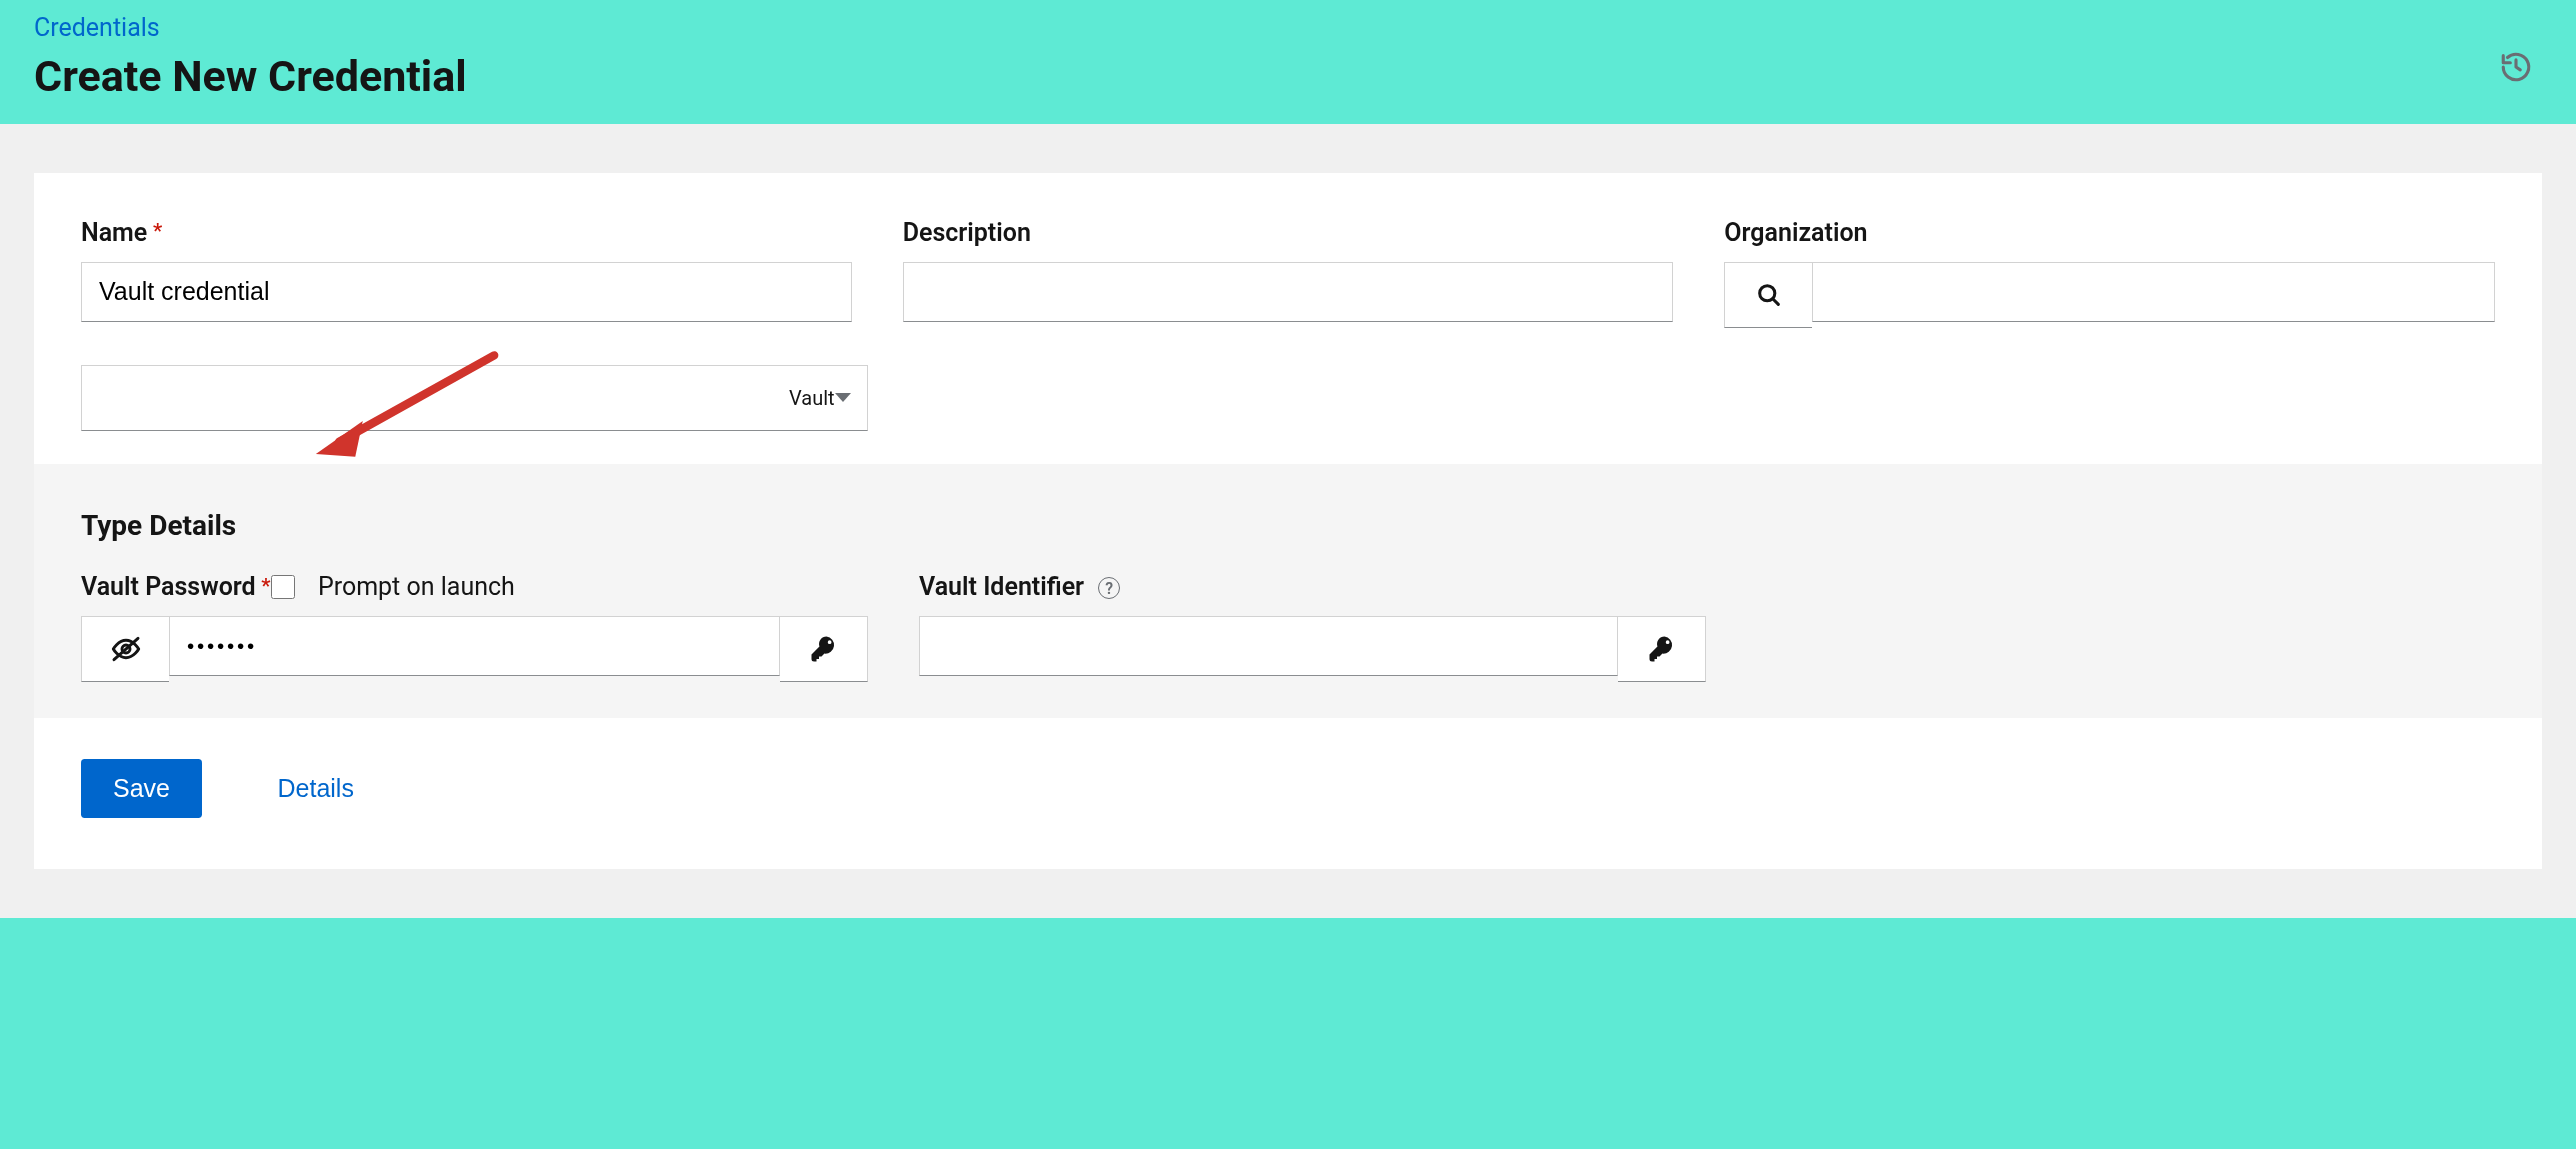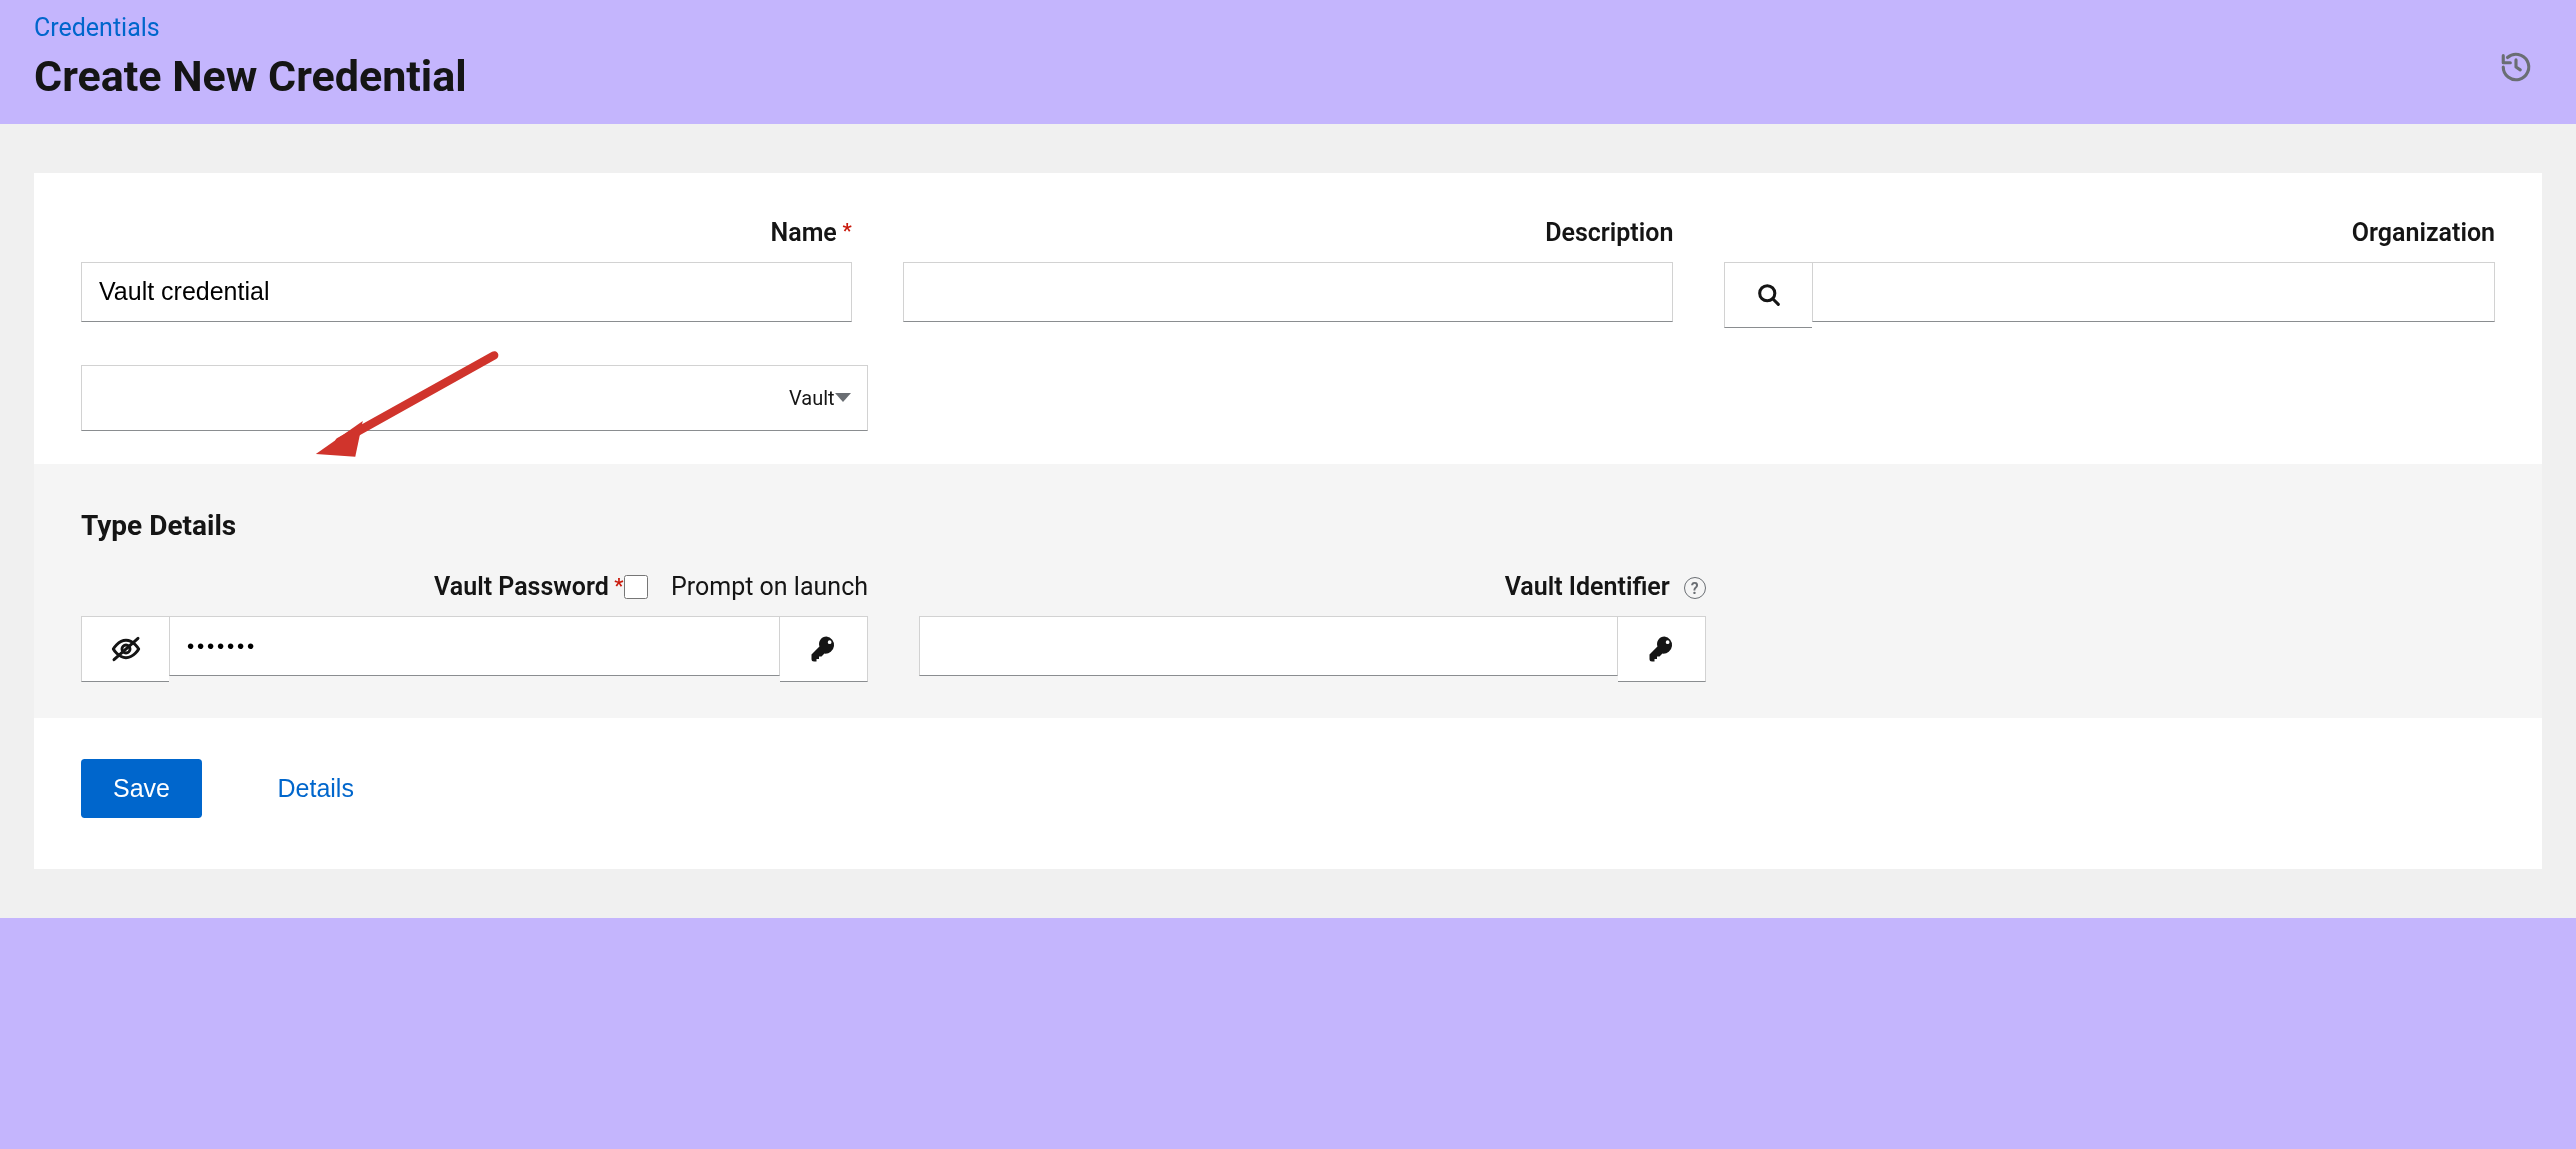--- a/index.html
+++ b/index.html
@@ -7,21 +7,21 @@
   body {
     font-family: -apple-system, BlinkMacSystemFont, "Segoe UI", Roboto, "Helvetica Neue", Arial, sans-serif;
     background: #fff;
     color: #151515;
     font-size: 15px;
   }
   .page {
     width: 2576px;
     height: 1149px;
     position: relative;
-    background: #c4b5fd;
+    background: #5eead4;
   }
   .header {
     padding: 13px 34px 22.5px 34px;
     display: flex;
     justify-content: space-between;
     align-items: flex-start;
   }
   .header-left { display: flex; flex-direction: column; }
   .breadcrumb {
     color: #06c;
@@ -57,21 +57,21 @@
     margin-bottom: 37px;
   }
   .field {
     display: flex;
     flex-direction: column;
     position: relative;
   }
   .field-third { width: 787px; }
   .label-row {
     display: flex;
-    justify-content: flex-end;
+    justify-content: flex-start;
     align-items: center;
     margin-bottom: 15px;
     min-height: 28px;
   }
   .label {
     font-size: 25px;
     font-weight: 600;
     color: #151515;
   }
   .req { color: #c9190b; margin-left: 5.6px; font-size: 20.6px; position: relative; top:-2.8px;}

